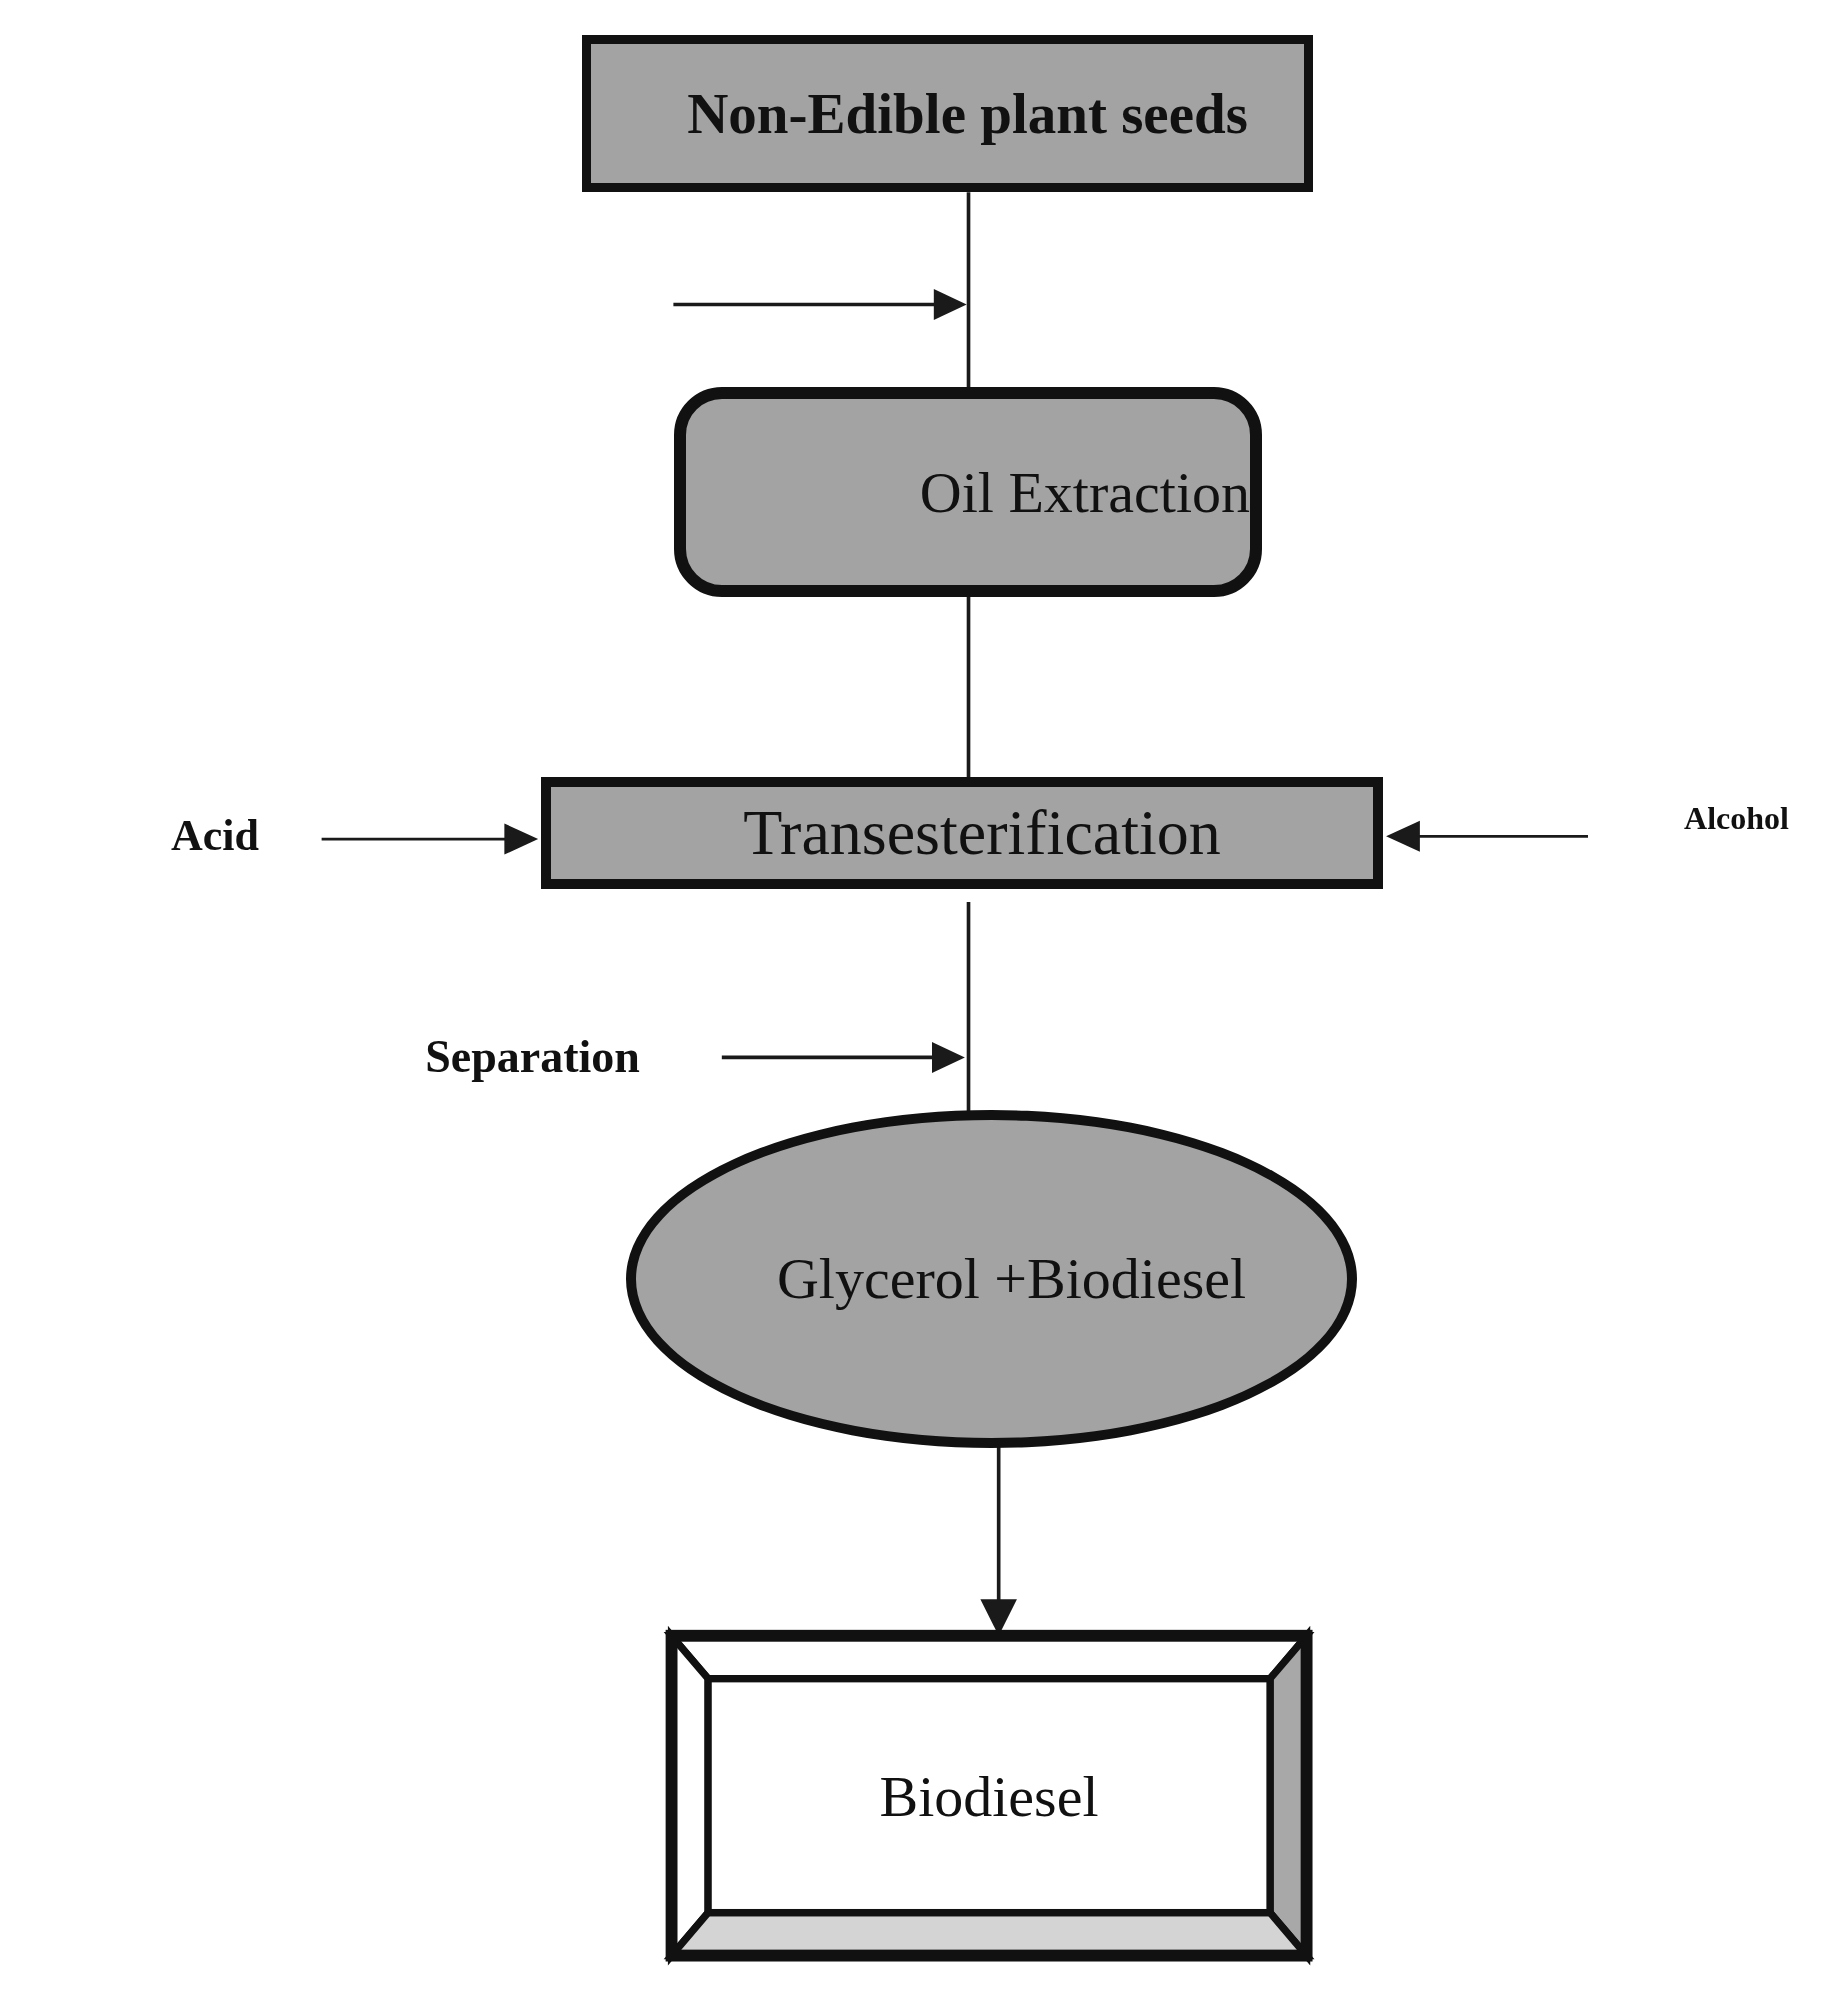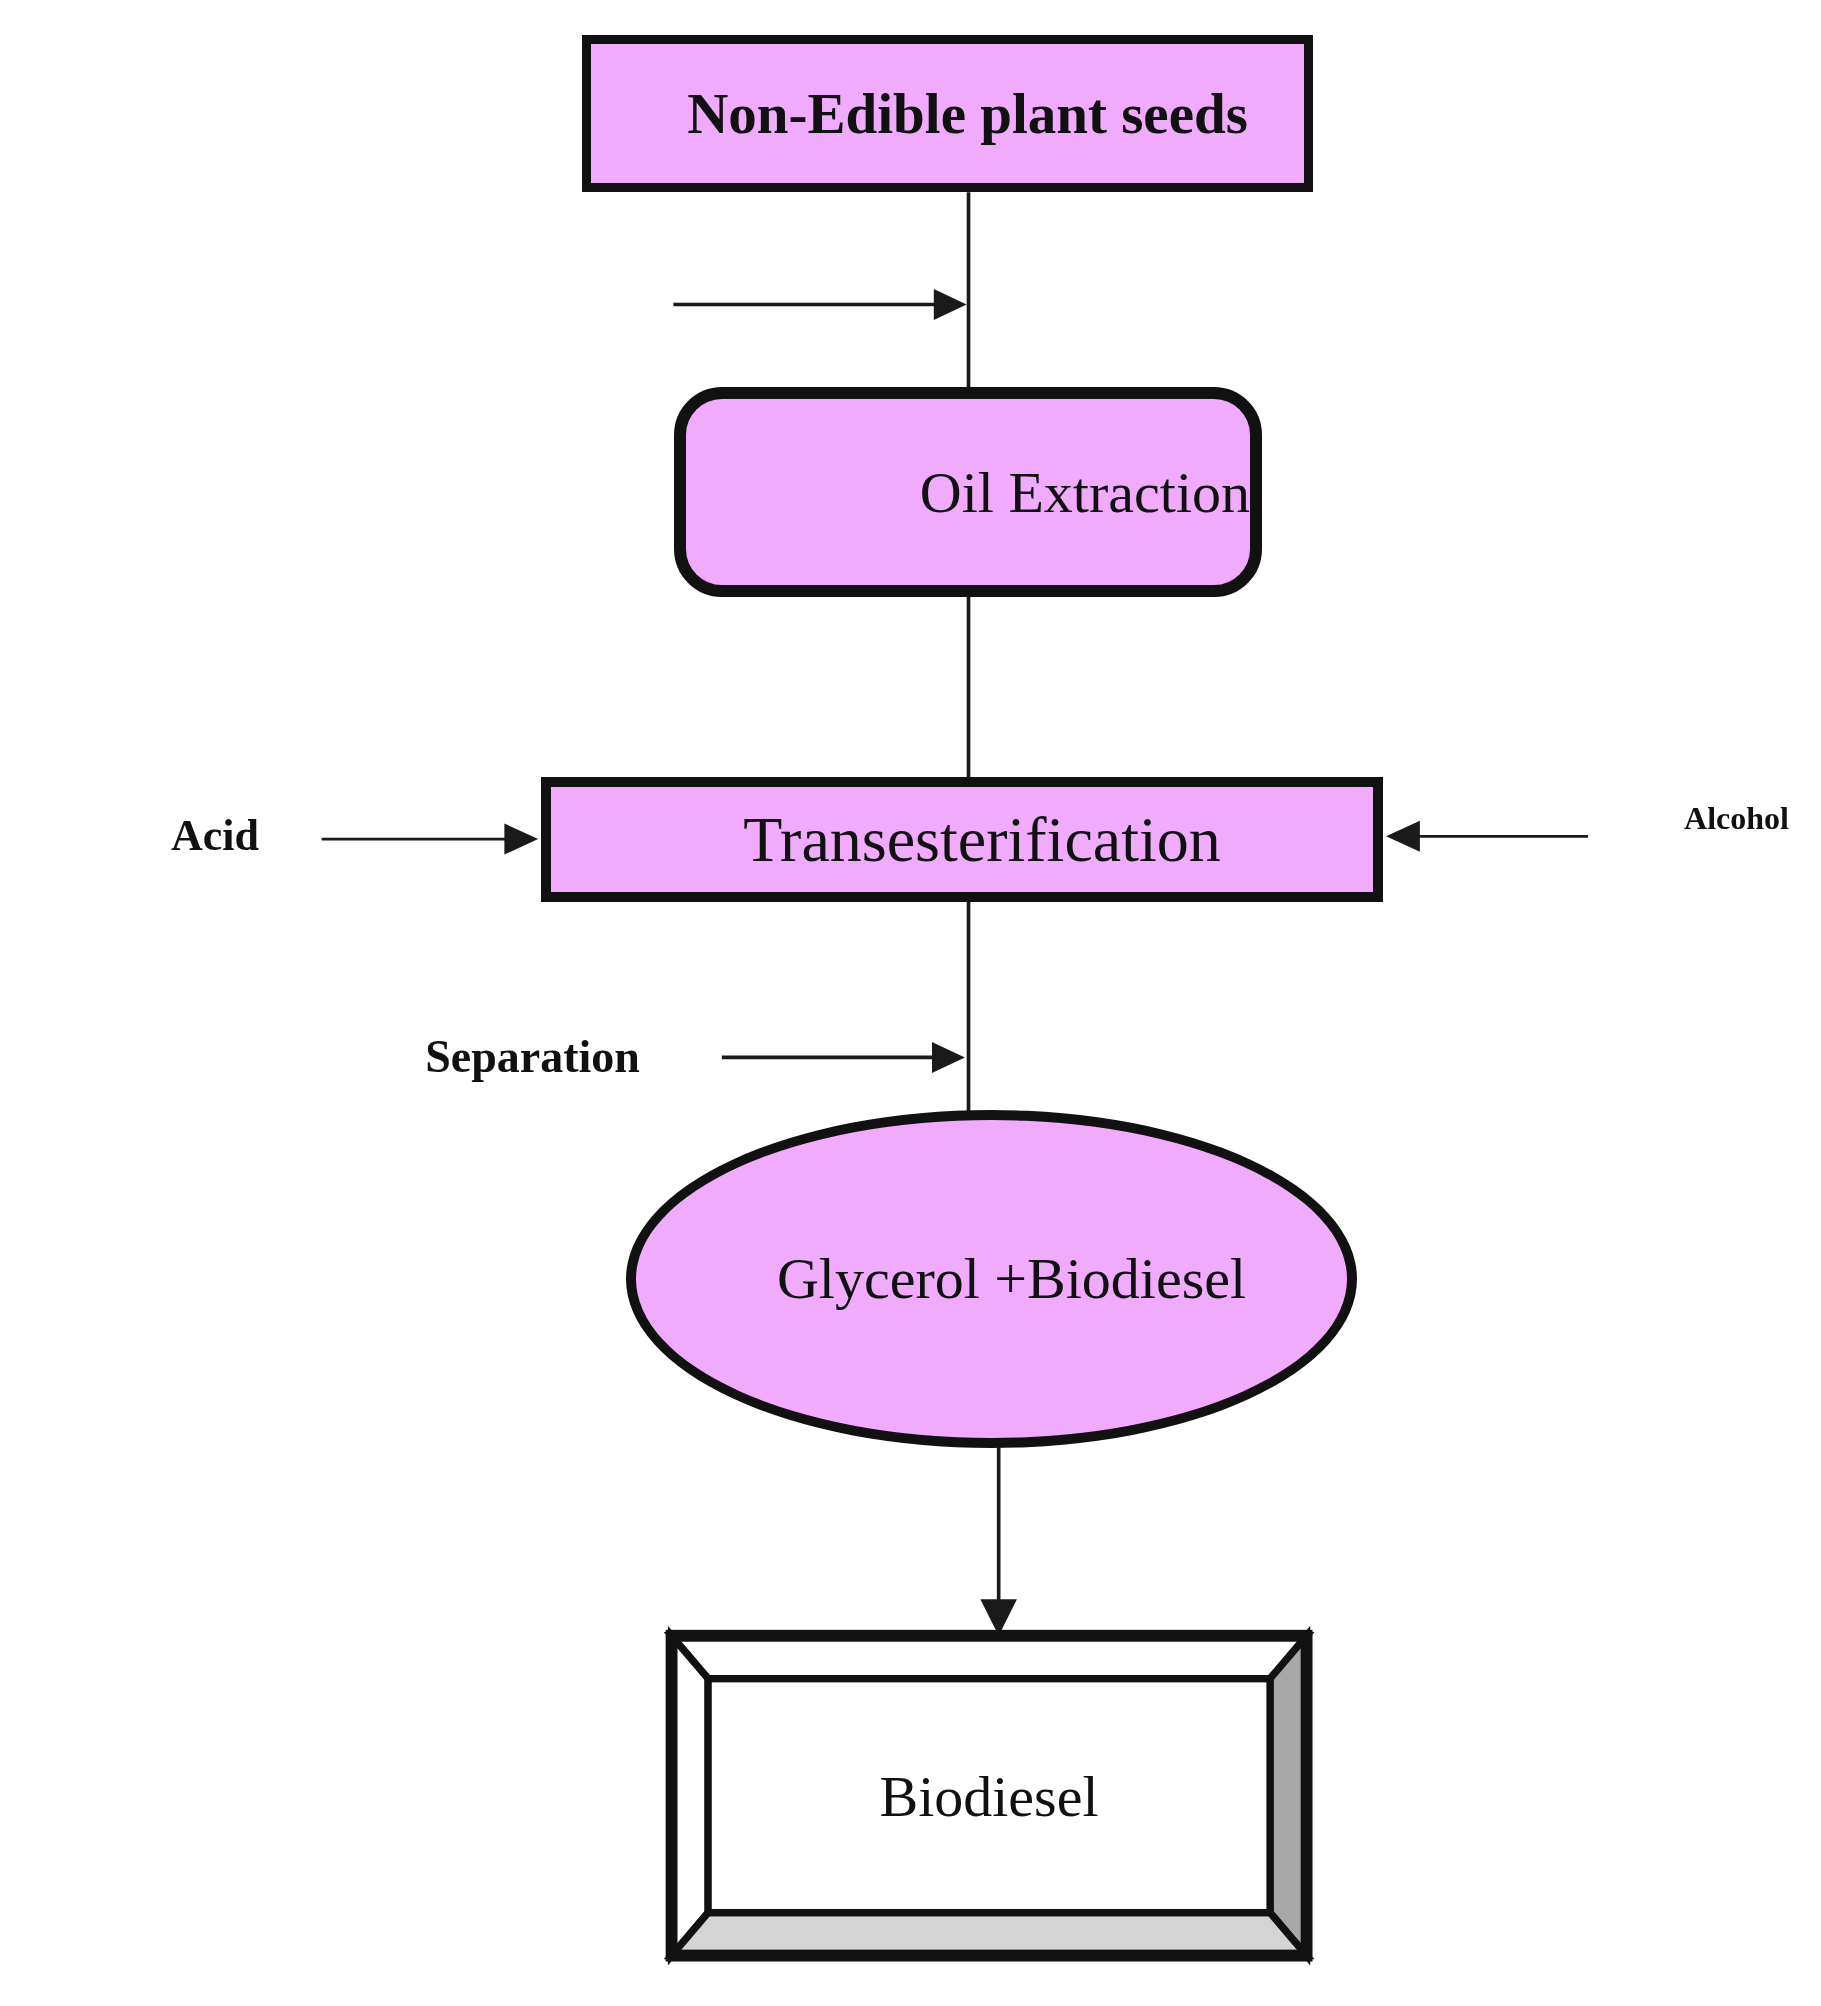--- a/index.html
+++ b/index.html
@@ -22,41 +22,41 @@
     height: 2007px;
   }
   .node {
     position: absolute;
     box-sizing: border-box;
     display: flex;
     align-items: center;
     justify-content: center;
     text-align: center;
     color: #111111;
-    background: #f0abfc;
+    background: #a3a3a3;
     padding-left: 40px;
   }
   .node-seeds {
     left: 582px; top: 35px;
     width: 731px; height: 157px;
     border: 9.1px solid #111111;
     font-size: 57px;
     font-weight: bold;
   }
   .node-oil {
     left: 674px; top: 387px;
     width: 588px; height: 210px;
     border: 12px solid #111111;
     border-radius: 48px;
     font-size: 58px;
     justify-content: flex-end;
   }
   .node-trans {
     left: 541px; top: 777px;
-    width: 842px; height: 125px;
+    width: 842px; height: 112px;
     border: 10px solid #111111;
     font-size: 64px;
   }
   .node-ellipse {
     left: 626px; top: 1110px;
     width: 731px; height: 338px;
     border: 10px solid #111111;
     border-radius: 50%;
     flex-direction: row;
     font-size: 58px;

